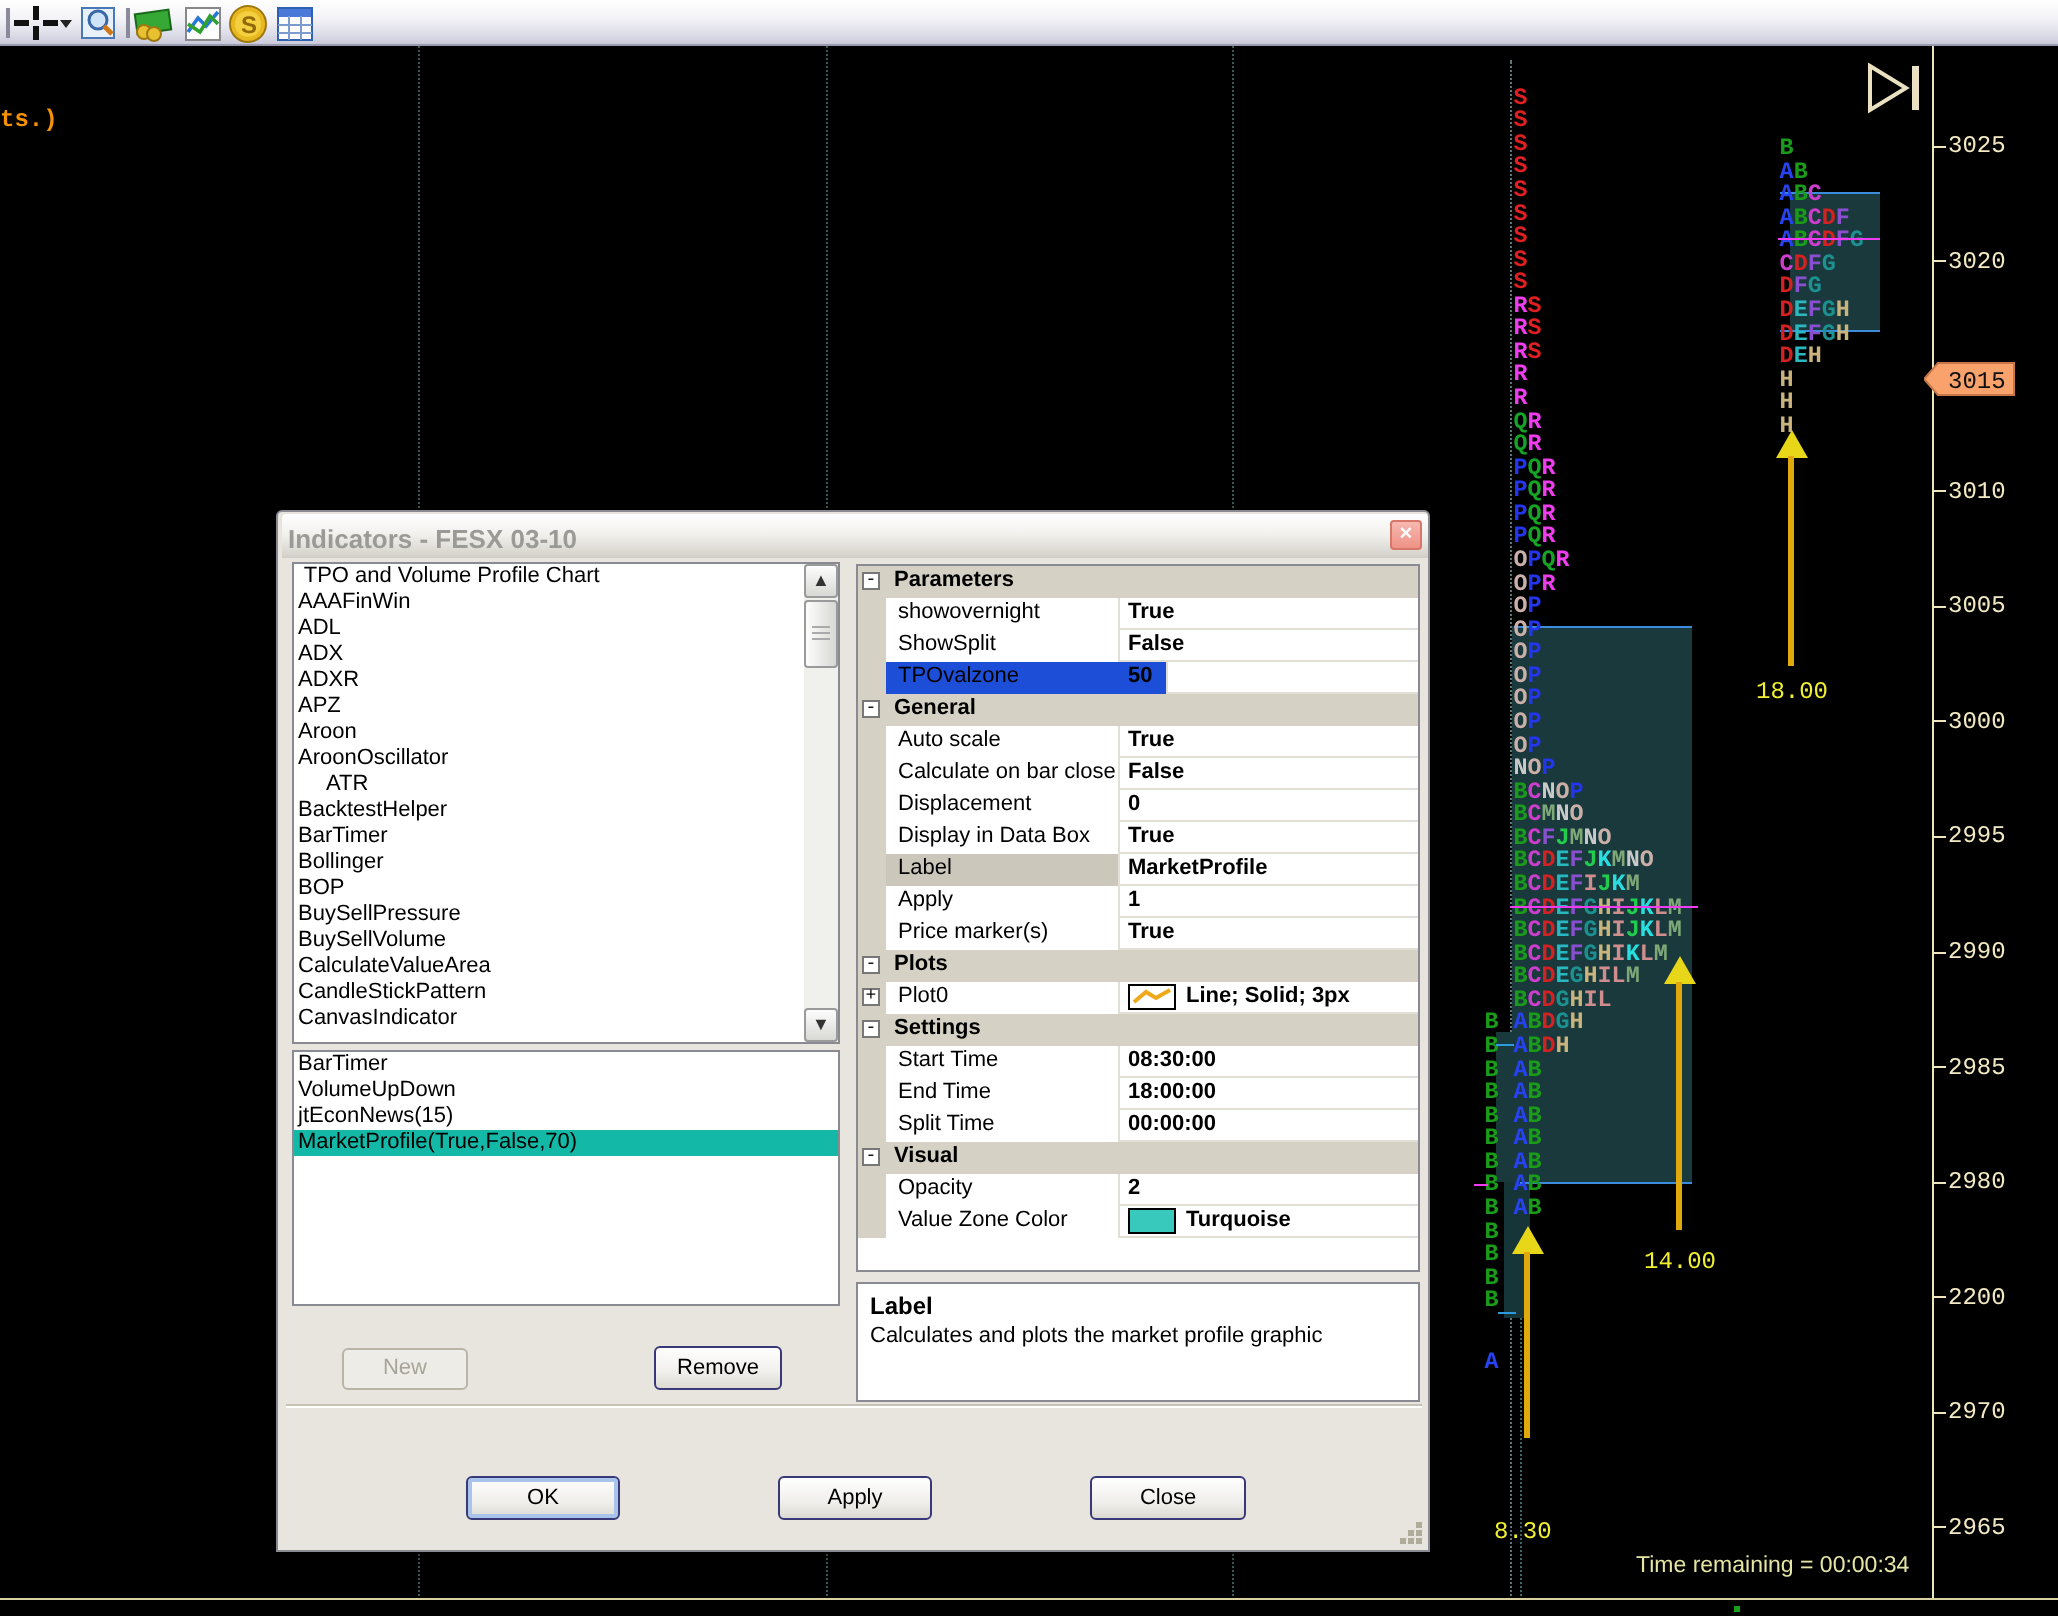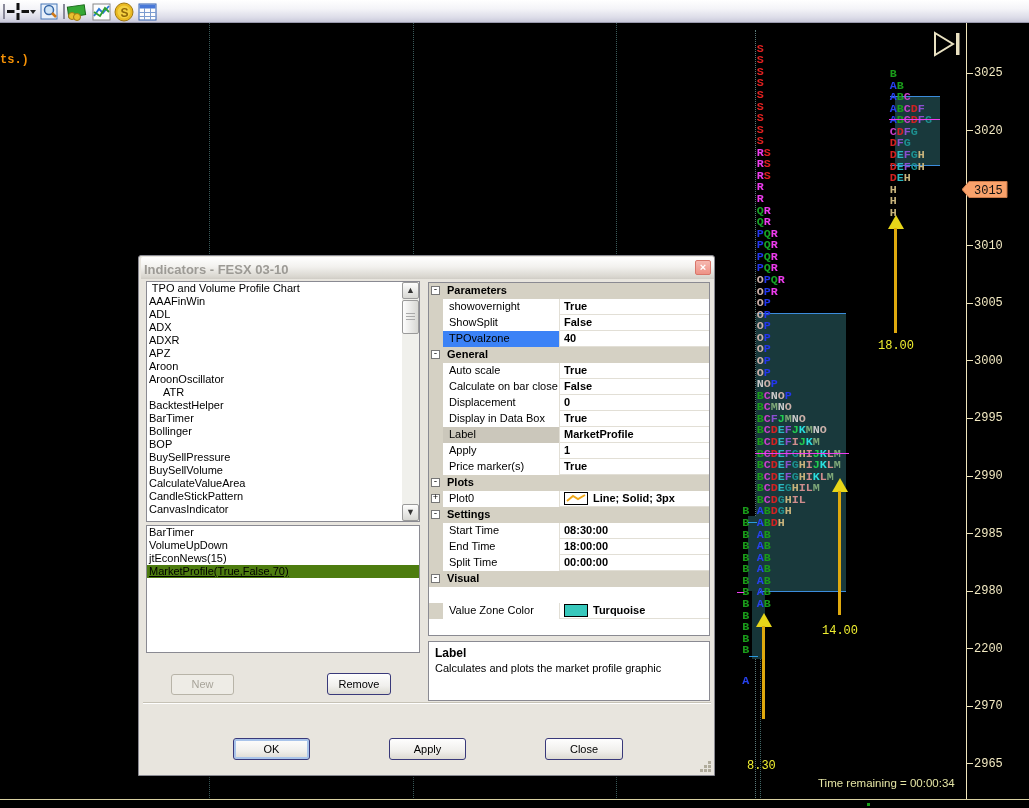--- a/index.html
+++ b/index.html
@@ -228,21 +228,21 @@
 <div style="margin:12px 3px 0 3px;height:1px;background:#aaa;box-shadow:0 3px 0 #aaa,0 6px 0 #aaa"></div>
         </div>
 <div style="position:absolute;bottom:0;width:17px;height:17px;background:linear-gradient(#fdfdfd,#d8d8d4);border:1px solid #9a9a9a;border-radius:2px;text-align:center;font:bold 9px 'Liberation Sans';line-height:15px;color:#333">▼</div>
 </div>
 </div>
 <div class="abs" style="left:7px;top:269px;width:274px;height:128px;background:#fff;
 border:1px solid #8a8a92;font:11px 'Liberation Sans',sans-serif;color:#000">
 <div style="height:13px;line-height:13px;padding-left:2px;">BarTimer</div>
 <div style="height:13px;line-height:13px;padding-left:2px;">VolumeUpDown</div>
 <div style="height:13px;line-height:13px;padding-left:2px;">jtEconNews(15)</div>
-<div style="height:13px;line-height:13px;padding-left:2px;background:#4d7c0f;text-decoration:underline;">MarketProfile(True,False,70)</div>
+<div style="height:13px;line-height:13px;padding-left:2px;background:#14b8a6;">MarketProfile(True,False,70)</div>
 </div>
 <div class="abs" style="left:32px;top:418px;width:63px;height:21px;background:#eeece6;
 border:1px solid #b8b4a8;border-radius:3px;text-align:center;font:11px 'Liberation Sans';line-height:19px;color:#a8a49a">New</div>
 <div class="abs" style="left:188px;top:417px;width:64px;height:22px;
 background:linear-gradient(#fefefe,#f0efec 60%,#dcdad2);border:1px solid #39397a;border-radius:3px;
 text-align:center;font:11px 'Liberation Sans';line-height:20px;color:#000">Remove</div>
 <div class="abs" style="left:289px;top:26px;width:282px;height:354px;background:#fff;
 border:1px solid #8a8a92;font:11px 'Liberation Sans',sans-serif;color:#000;overflow:hidden">
 <div style="position:absolute;left:0;top:0px;width:280px;height:16px;background:#d5d1c4">
 <span style="position:absolute;left:2px;top:3px;width:9px;height:9px;background:#fff;border:1px solid #777;font:9px 'Liberation Mono';line-height:7px;text-align:center">-</span>
@@ -253,22 +253,22 @@
 <div style="position:absolute;left:14px;top:0;width:117px;height:16px;background:#fff;border-right:1px solid #e2dfd6;padding:1px 0 0 6px">showovernight</div>
 <span style="position:absolute;left:135px;top:1px;font-weight:bold">True</span>
 </div>
 <div style="position:absolute;left:0;top:32px;width:280px;height:16px;border-bottom:1px solid #e2dfd6">
 <div style="position:absolute;left:0;top:0;width:14px;height:16px;background:#d5d1c4"></div>
 <div style="position:absolute;left:14px;top:0;width:117px;height:16px;background:#fff;border-right:1px solid #e2dfd6;padding:1px 0 0 6px">ShowSplit</div>
 <span style="position:absolute;left:135px;top:1px;font-weight:bold">False</span>
 </div>
 <div style="position:absolute;left:0;top:48px;width:280px;height:16px;border-bottom:1px solid #e2dfd6">
 <div style="position:absolute;left:0;top:0;width:14px;height:16px;background:#d5d1c4"></div>
-<div style="position:absolute;left:14px;top:0;width:117px;height:16px;background:#3b82f6;border-right:1px solid #e2dfd6;padding:1px 0 0 6px">TPOvalzone</div>
-<span style="position:absolute;left:135px;top:1px;font-weight:bold">40</span>
+<div style="position:absolute;left:14px;top:0;width:141px;height:16px;background:#1d4ed8;border-right:1px solid #e2dfd6;padding:1px 0 0 6px">TPOvalzone</div>
+<span style="position:absolute;left:135px;top:1px;font-weight:bold">50</span>
 </div>
 <div style="position:absolute;left:0;top:64px;width:280px;height:16px;background:#d5d1c4">
 <span style="position:absolute;left:2px;top:3px;width:9px;height:9px;background:#fff;border:1px solid #777;font:9px 'Liberation Mono';line-height:7px;text-align:center">-</span>
 <span style="position:absolute;left:18px;top:1px;font-weight:bold">General</span>
       </div>
 <div style="position:absolute;left:0;top:80px;width:280px;height:16px;border-bottom:1px solid #e2dfd6">
 <div style="position:absolute;left:0;top:0;width:14px;height:16px;background:#d5d1c4"></div>
 <div style="position:absolute;left:14px;top:0;width:117px;height:16px;background:#fff;border-right:1px solid #e2dfd6;padding:1px 0 0 6px">Auto scale</div>
 <span style="position:absolute;left:135px;top:1px;font-weight:bold">True</span>
 </div>
@@ -332,20 +332,25 @@
 </div>
 <div style="position:absolute;left:0;top:272px;width:280px;height:16px;border-bottom:1px solid #e2dfd6">
 <div style="position:absolute;left:0;top:0;width:14px;height:16px;background:#d5d1c4"></div>
 <div style="position:absolute;left:14px;top:0;width:117px;height:16px;background:#fff;border-right:1px solid #e2dfd6;padding:1px 0 0 6px">Split Time</div>
 <span style="position:absolute;left:135px;top:1px;font-weight:bold">00:00:00</span>
 </div>
 <div style="position:absolute;left:0;top:288px;width:280px;height:16px;background:#d5d1c4">
 <span style="position:absolute;left:2px;top:3px;width:9px;height:9px;background:#fff;border:1px solid #777;font:9px 'Liberation Mono';line-height:7px;text-align:center">-</span>
 <span style="position:absolute;left:18px;top:1px;font-weight:bold">Visual</span>
       </div>
+<div style="position:absolute;left:0;top:304px;width:280px;height:16px;border-bottom:1px solid #e2dfd6">
+<div style="position:absolute;left:0;top:0;width:14px;height:16px;background:#d5d1c4"></div>
+<div style="position:absolute;left:14px;top:0;width:117px;height:16px;background:#fff;border-right:1px solid #e2dfd6;padding:1px 0 0 6px">Opacity</div>
+<span style="position:absolute;left:135px;top:1px;font-weight:bold">2</span>
+</div>
 <div style="position:absolute;left:0;top:320px;width:280px;height:16px;border-bottom:1px solid #e2dfd6">
 <div style="position:absolute;left:0;top:0;width:14px;height:16px;background:#d5d1c4"></div>
 <div style="position:absolute;left:14px;top:0;width:117px;height:16px;background:#fff;border-right:1px solid #e2dfd6;padding:1px 0 0 6px">Value Zone Color</div>
 <div style="position:absolute;left:135px;top:1px;width:24px;height:13px;background:#38c8bc;border:1px solid #000"></div>
 <span style="position:absolute;left:164px;top:1px;font-weight:bold">Turquoise</span>
 </div>
 </div>
 <div class="abs" style="left:289px;top:385px;width:282px;height:60px;background:#fff;
 border:1px solid #8a8a92;font:11px 'Liberation Sans',sans-serif;color:#000;padding:4px 6px">
 <div style="font-weight:bold;font-size:12px">Label</div>

